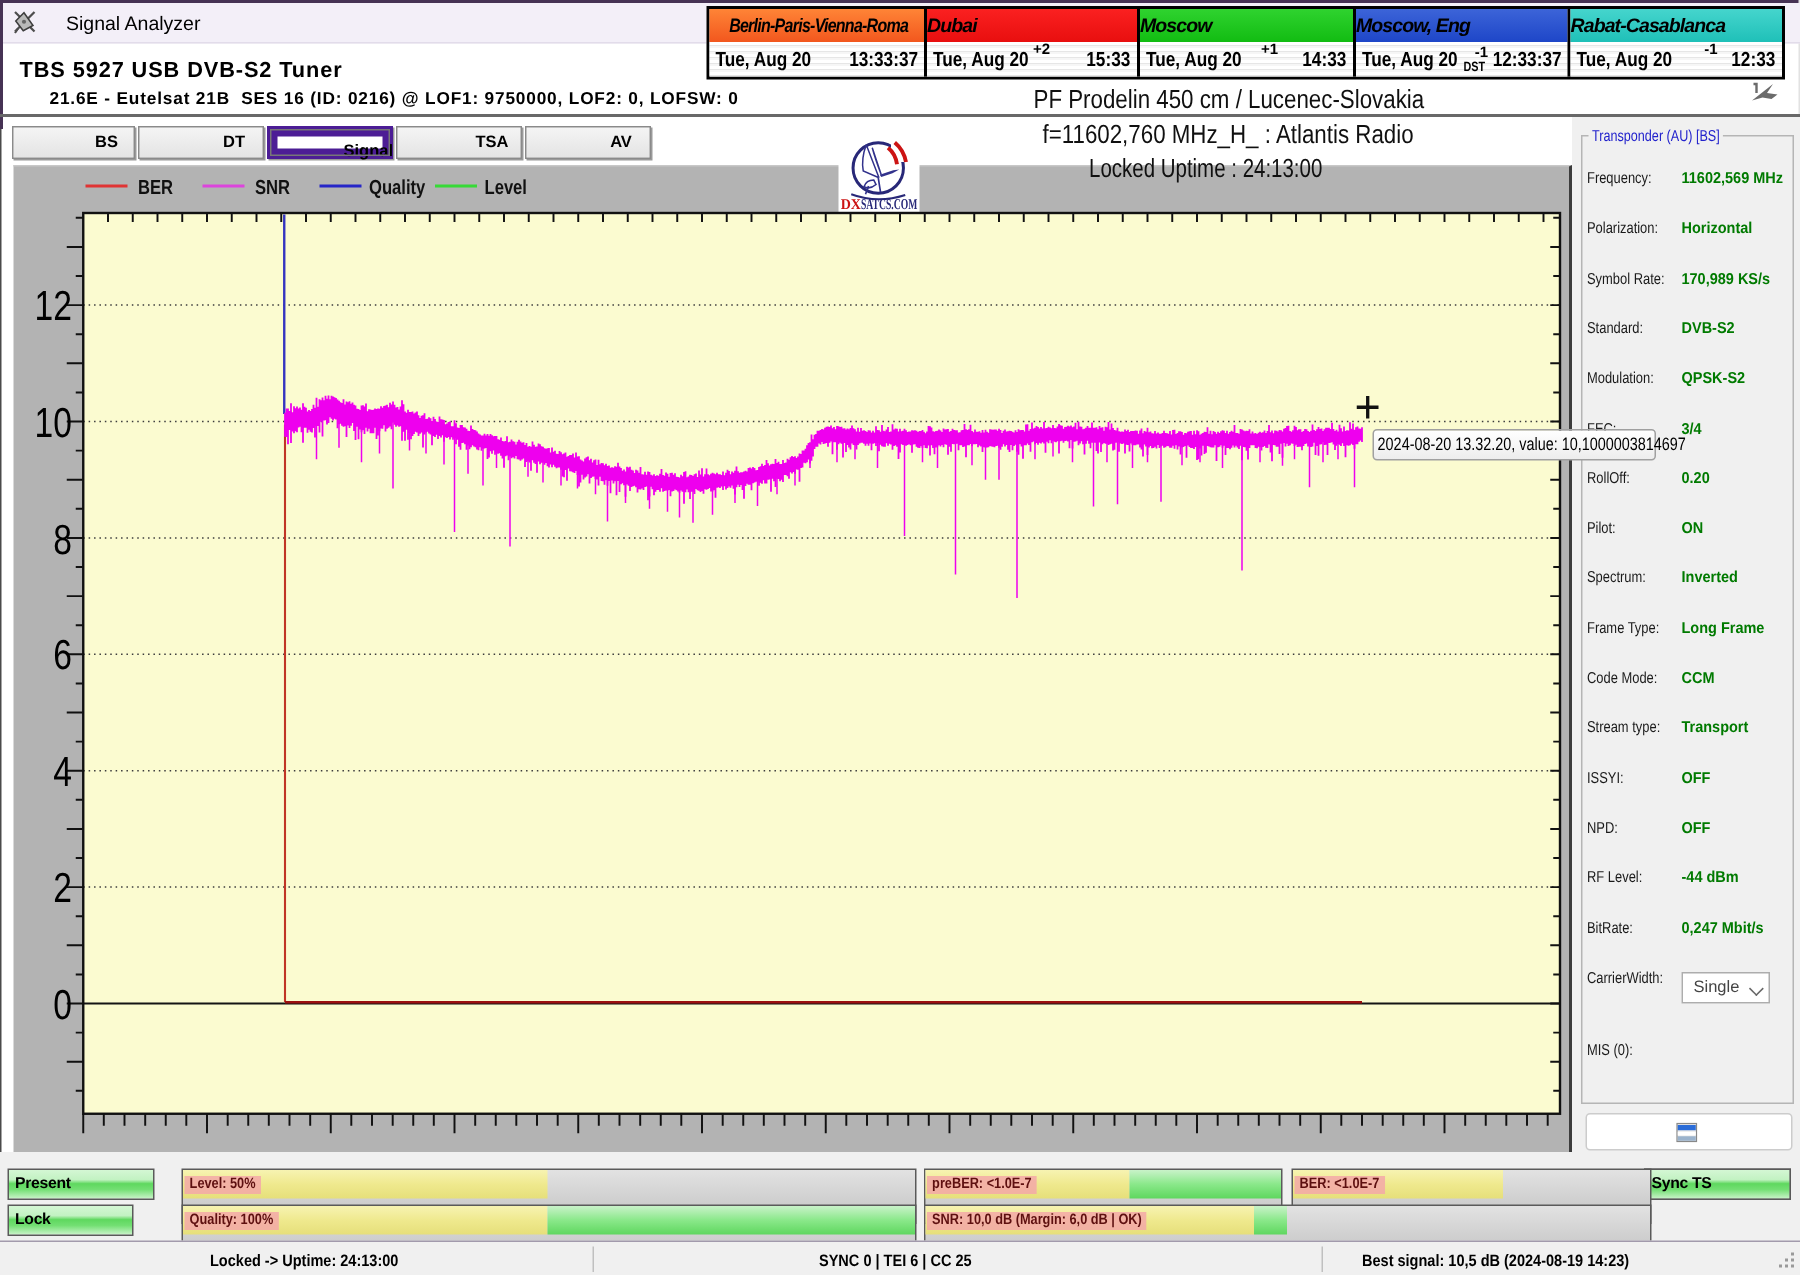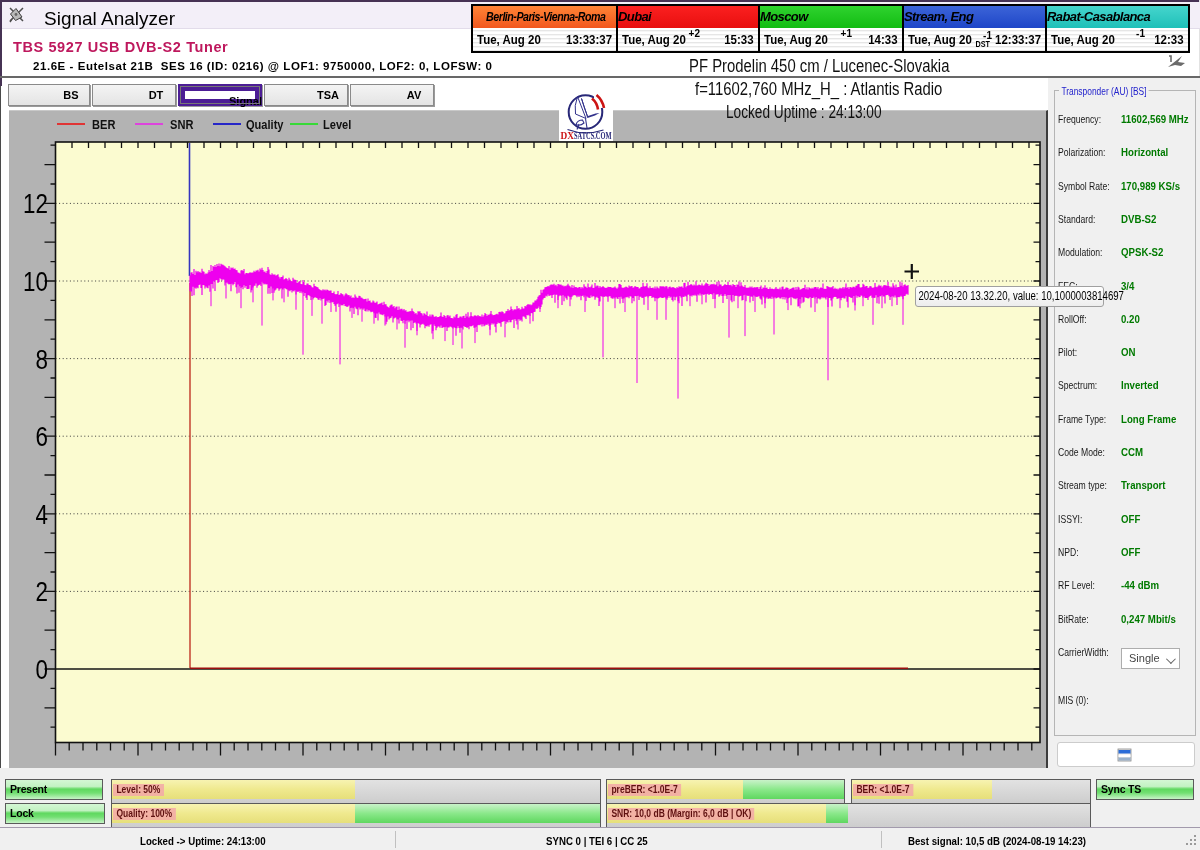--- a/index.html
+++ b/index.html
@@ -5,22 +5,22 @@
   html,body{margin:0;padding:0;}
   body{width:1200px;height:850px;position:relative;overflow:hidden;
        font-family:"Liberation Sans",sans-serif;background:#ffffff;}
   .abs{position:absolute;}
   #frame{left:0;top:0;width:1200px;height:850px;}
   #btop{left:0;top:0;width:1200px;height:2px;background:#463254;}
   #bleft1{left:0;top:0;width:2px;height:86px;background:#463254;}
   #bleft2{left:0;top:86px;width:1px;height:764px;background:#4a4a4a;}
   #bright{left:1199px;top:0;width:1px;height:850px;background:#e2e2e2;}
   #titlebar{left:2px;top:2px;width:1198px;height:26px;background:#f3eff8;border-bottom:1px solid #e2dcea;}
-  #titletext{left:44px;top:8px;font-size:19px;color:#000;}
-  #tbs{left:13px;top:39px;font-size:14.5px;font-weight:bold;color:#be185d;letter-spacing:0.6px;}
+  #titletext{left:44px;top:8px;font-size:13px;color:#000;}
+  #tbs{left:13px;top:39px;font-size:14.5px;font-weight:bold;color:#000000;letter-spacing:0.6px;}
   #subt{left:33px;top:60px;font-size:11.5px;font-weight:bold;color:#000;letter-spacing:0.55px;}
   #divider{left:0px;top:76px;width:1200px;height:2px;background:#686868;}
   .hd{font-size:17.5px;color:#101010;white-space:nowrap;z-index:30;transform:scaleX(0.85);transform-origin:left;}
   
   #clocks{left:471px;top:4px;width:719px;height:49px;border:2px solid #000;box-sizing:border-box;z-index:5;background:#fff;}
   .crow1{position:absolute;top:0;height:22px;border-right:2px solid #000;box-sizing:border-box;
         font-size:13px;font-weight:bold;font-style:italic;color:#000;line-height:21px;letter-spacing:-0.6px;white-space:nowrap;}
   .crow2{position:absolute;top:22px;height:23px;border-right:2px solid #000;box-sizing:border-box;
         font-size:13.5px;font-weight:bold;color:#000;line-height:23px;
         background:repeating-linear-gradient(180deg,#ffffff 0 2px,#e6e6e6 2px 3px,#f6f6f6 3px 4px);}
@@ -46,21 +46,21 @@
   .pval{font-size:10.5px;font-weight:bold;color:#007a00;left:1121px;transform:scaleX(0.92);transform-origin:left;white-space:nowrap;}
   #mis-dd{left:1121px;top:648px;width:59px;height:21px;background:#fff;border:1px solid #adadad;box-sizing:border-box;
           font-size:11px;color:#444;line-height:19px;padding-left:7px;}
   #mis-dd:after{content:"";position:absolute;right:6px;top:8px;width:6px;height:6px;
       border-right:1px solid #666;border-bottom:1px solid #666;transform:rotate(45deg) translateY(-2px);}
   #savebtn{left:1057px;top:742px;width:138px;height:25px;background:#fff;border:1px solid #cccccc;border-radius:3px;box-sizing:border-box;}
   
   .gbox{height:21px;background:linear-gradient(180deg,#d4f7d4 0%,#c2f2c2 34%,#5fd85f 48%,#72df72 68%,#c8f3c8 100%);
         border:1px solid #5a5a5a;box-sizing:border-box;font-size:10.5px;font-weight:bold;color:#000;
         line-height:19px;padding-left:4px;letter-spacing:-0.2px;}
-  .pbar{height:37px;border:1px solid #5a5a5a;box-sizing:border-box;background:linear-gradient(180deg,#e2e2e2,#c2c2c2);}
+  .pbar{height:37px;border:1px solid #5a5a5a;box-sizing:border-box;background:linear-gradient(180deg,#e2e2e2,#c2c2c2);margin-left:10px;}
   .seg{position:absolute;top:0;height:19px;}
   .segY{background:linear-gradient(180deg,#f7f3b2 0%,#efe98e 50%,#e6df7a 100%);}
   .segG{background:linear-gradient(180deg,#c9f2c9 0%,#8ae88a 50%,#5fd75f 100%);}
   .bartext{position:absolute;top:4px;font-size:10px;font-weight:bold;color:#5e1010;line-height:12px;
            background:rgba(243,168,168,0.85);padding:0 4px;white-space:nowrap;transform:scaleX(0.85);transform-origin:left;}
   #statusline{left:0;top:827px;width:1200px;height:23px;box-sizing:border-box;background:#f0f0f0;border-top:1px solid #a29aac;}
   .stext{top:835px;font-size:11px;font-weight:bold;color:#000;white-space:nowrap;transform:scaleX(0.88);transform-origin:left;}
   .ssep{top:831px;width:1px;height:17px;background:#c0c0c0;}
 </style>
 </head>
@@ -84,21 +84,21 @@
 <div class="abs" id="divider"></div>
 
 <div class="abs hd" style="left:689px;top:56px;">PF Prodelin 450 cm / Lucenec-Slovakia</div>
 <div class="abs hd" style="left:695px;top:79px;">f=11602,760 MHz_H_ : Atlantis Radio</div>
 <div class="abs hd" style="left:726px;top:102px;transform:scaleX(0.78);">Locked Uptime : 24:13:00</div>
 
 <div class="abs" id="clocks">
   <div class="crow1" style="left:0px;width:145px;background:linear-gradient(180deg,#ff8436,#f2571e);"><span style="display:inline-block;transform:scaleX(0.82);transform-origin:center;">Berlin-Paris-Vienna-Roma</span></div>
   <div class="crow1" style="left:145px;width:142px;background:linear-gradient(180deg,#fb2020,#e80f0f);">Dubai</div>
   <div class="crow1" style="left:287px;width:144px;background:linear-gradient(180deg,#2fd32f,#12bc12);">Moscow</div>
-  <div class="crow1" style="left:431px;width:143px;background:linear-gradient(180deg,#3c64d8,#1e46c8);">Stream, Eng</div>
+  <div class="crow1" style="left:431px;width:143px;background:linear-gradient(180deg,#3c64d8,#1e46c8);">Moscow, Eng</div>
   <div class="crow1" style="left:574px;width:141px;border-right:none;background:linear-gradient(180deg,#45d5cd,#1fc0b8);">Rabat-Casablanca</div>
   <div class="crow2" style="left:0px;width:145px;">
       <span class="d">Tue, Aug 20</span>
       <span class="t">13:33:37</span>
     </div>
   <div class="crow2" style="left:145px;width:142px;">
       <span class="d">Tue, Aug 20</span>
       <span class="sup" style="right:58px;">+2</span>
       <span class="t">15:33</span>
     </div>
@@ -225,21 +225,21 @@
 <div class="abs" id="savebtn"></div>
 <svg class="abs" style="left:1117px;top:748px;z-index:3;" width="15" height="14" viewBox="0 0 15 14">
   <rect x="1" y="1" width="13" height="12" fill="#e8e8e8" stroke="#888" stroke-width="0.8"></rect>
   <rect x="1.5" y="2" width="12" height="3.5" fill="#2a6cd8"></rect>
   <rect x="1.5" y="6.5" width="12" height="2.5" fill="#ffffff"></rect>
   <rect x="1.5" y="9.5" width="12" height="3" fill="#9ab2cc"></rect>
 </svg>
 
 <div class="abs" id="bars"></div>
 <div class="abs gbox" style="left:5px;top:779px;width:98px;">Present</div>
-<div class="abs gbox" style="left:5px;top:803px;width:100px;">Lock</div>
+<div class="abs gbox" style="left:5px;top:803px;width:84px;">Lock</div>
 <div class="abs gbox" style="left:1096px;top:779px;width:98px;">Input (~132 Kbps)</div>
 <div class="abs gbox" style="left:1096px;top:779px;width:98px;">Sync TS</div>
 <div class="abs pbar" style="left:111px;top:779px;width:490px;">
     <div class="seg segY" style="left:0px;width:243px;"></div>
     <div class="bartext" style="left:1px;">Level: 50%</div>
   </div>
 <div class="abs pbar" style="left:111px;top:803px;width:490px;">
     <div class="seg segY" style="left:0px;width:243px;"></div>
     <div class="seg segG" style="left:243px;width:245px;"></div>
     <div class="bartext" style="left:1px;">Quality: 100%</div>

